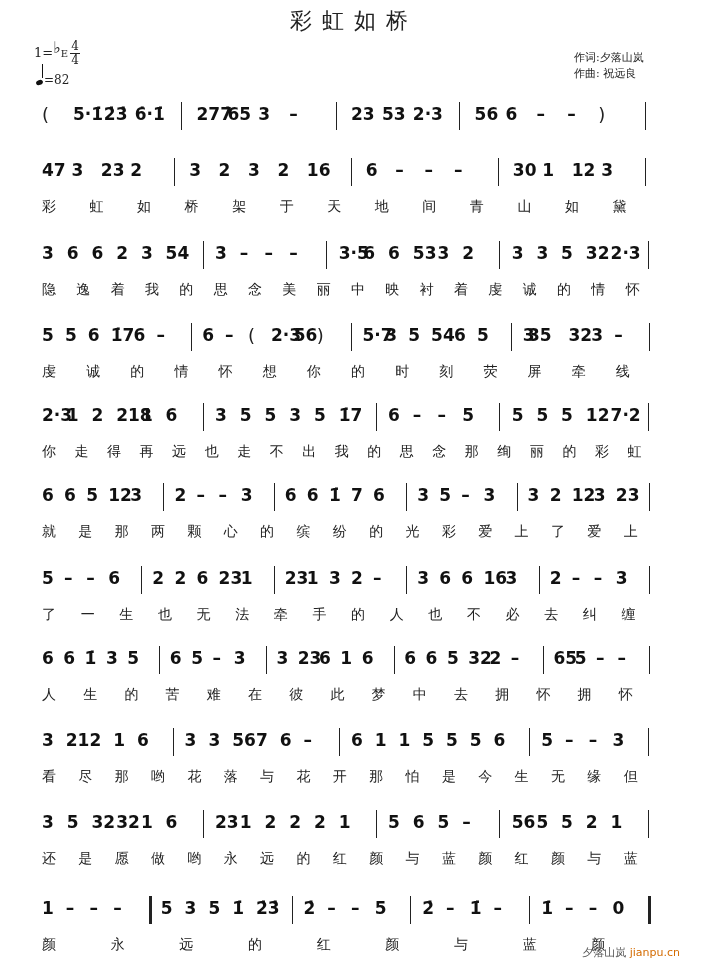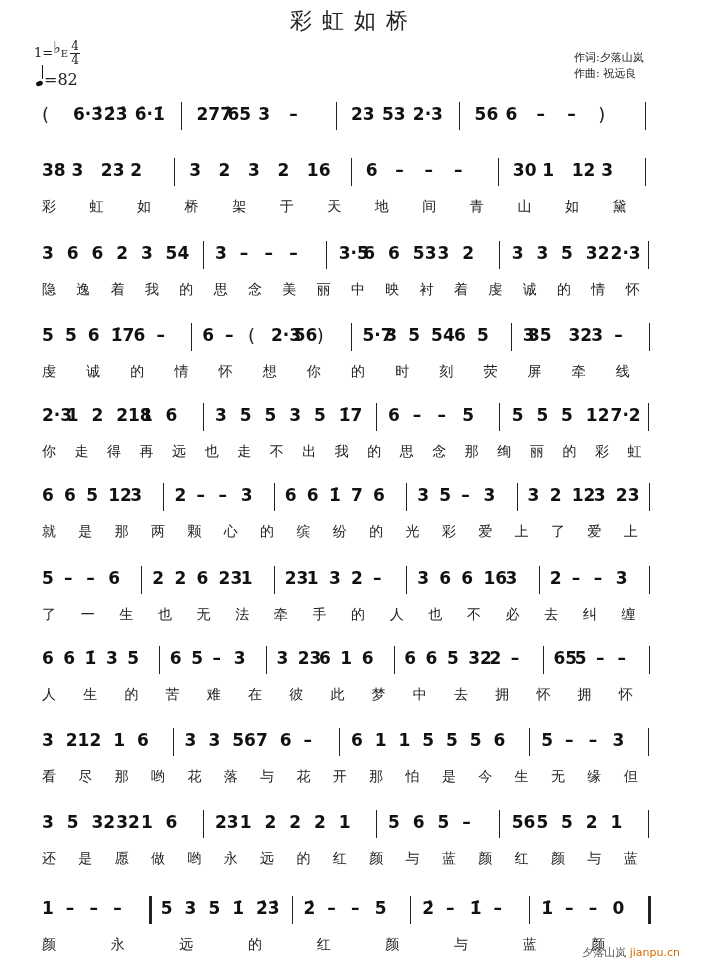--- a/index.html
+++ b/index.html
@@ -5,21 +5,21 @@
   html, body { margin: 0; padding: 0; background: #ffffff; }
   body { width: 708px; height: 968px; position: relative; overflow: hidden;
          font-family: "DejaVu Sans", sans-serif; color: #111; }
   .title { position: absolute; top: 6px; left: 0; width: 708px; text-align: center;
            font-family: "DejaVu Serif", serif; font-size: 22px; letter-spacing: 10px; color: #222; }
   .keysig { position: absolute; left: 34px; top: 42px; font-family: "DejaVu Serif", serif; font-size: 13px; color: #222; }
   .keysig .flat { font-size: 16px; position: relative; top: -4px; }
   .keysig .e { font-size: 10px; }
   .timesig { position: absolute; left: 70px; top: 40px; font-family: "DejaVu Serif", serif; font-size: 12px;
              line-height: 13px; text-align: center; width: 10px; color: #222; }
-  .tempo { position: absolute; left: 36px; top: 70px; font-family: "DejaVu Serif", serif; font-size: 16px; color: #222; }
+  .tempo { position: absolute; left: 36px; top: 70px; font-family: "DejaVu Serif", serif; font-size: 12px; color: #222; }
   .tempo .note { display: inline-block; width: 7px; height: 5px; background: #111; border-radius: 50%;
                  transform: rotate(-20deg); position: relative; top: 1px; }
   .tempo .stem { display: inline-block; width: 1px; height: 14px; background: #111; position: relative; left: -1px; top: -6px; }
   .credits { position: absolute; left: 574px; top: 50px; font-size: 11px; line-height: 16px; color: #222; }
 
   .row { position: absolute; left: 0; width: 708px; height: 80px; }
   .notes { position: absolute; top: 0; left: 0; width: 100%; height: 30px; }
   .lyrics { position: absolute; top: 38px; left: 0; width: 100%; height: 20px; }
   .n { position: absolute; font-weight: bold; font-size: 17px; font-family: "DejaVu Sans", sans-serif; color: #111; white-space: pre; }
   .ly { position: absolute; font-size: 14px; color: #222; font-family: "DejaVu Sans", sans-serif; }
@@ -46,21 +46,21 @@
 </div>
 <div class="credits">
   <div>作词:夕落山岚</div>
   <div>作曲: 祝远良</div>
 </div>
 
 <div id="score">
     <div class="row" style="top: 104px;">
       <div class="notes">
         <span class="paren" style="left: 42px;">(</span>
-        <span class="n" style="left: 72.9px;">6·3̇</span>
+        <span class="n" style="left: 72.9px;">5·1̇</span>
         <span class="n" style="left: 103.8px;">2̇3̇</span>
         <span class="n" style="left: 134.7px;">6̇·1̇</span>
         <div class="bar" style="left: 181.05px;"></div>
         <span class="n" style="left: 196.5px;">277̇</span>
         <span class="n" style="left: 227.4px;">65</span>
         <span class="n" style="left: 258.3px;">3</span>
         <span class="n" style="left: 289.2px;">–</span>
         <div class="bar" style="left: 335.55px;"></div>
         <span class="n" style="left: 351px;">23</span>
         <span class="n" style="left: 381.9px;">53</span>
@@ -69,21 +69,21 @@
         <span class="n" style="left: 474.6px;">56</span>
         <span class="n" style="left: 505.5px;">6</span>
         <span class="n" style="left: 536.4px;">–</span>
         <span class="n" style="left: 567.3px;">–</span>
         <span class="paren" style="left: 598.2px;">)</span>
         <div class="bar" style="left: 644.55px;"></div>
       </div>
     </div>
     <div class="row" style="top: 160px;">
       <div class="notes">
-        <span class="n" style="left: 42px;">38</span>
+        <span class="n" style="left: 42px;">47</span>
         <span class="n" style="left: 71.4286px;">3</span>
         <span class="n" style="left: 100.857px;">23</span>
         <span class="n" style="left: 130.286px;">2</span>
         <div class="bar" style="left: 174.429px;"></div>
         <span class="n" style="left: 189.143px;">3</span>
         <span class="n" style="left: 218.571px;">2</span>
         <span class="n" style="left: 248px;">3</span>
         <span class="n" style="left: 277.429px;">2</span>
         <span class="n" style="left: 306.857px;">16</span>
         <div class="bar" style="left: 351px;"></div>

